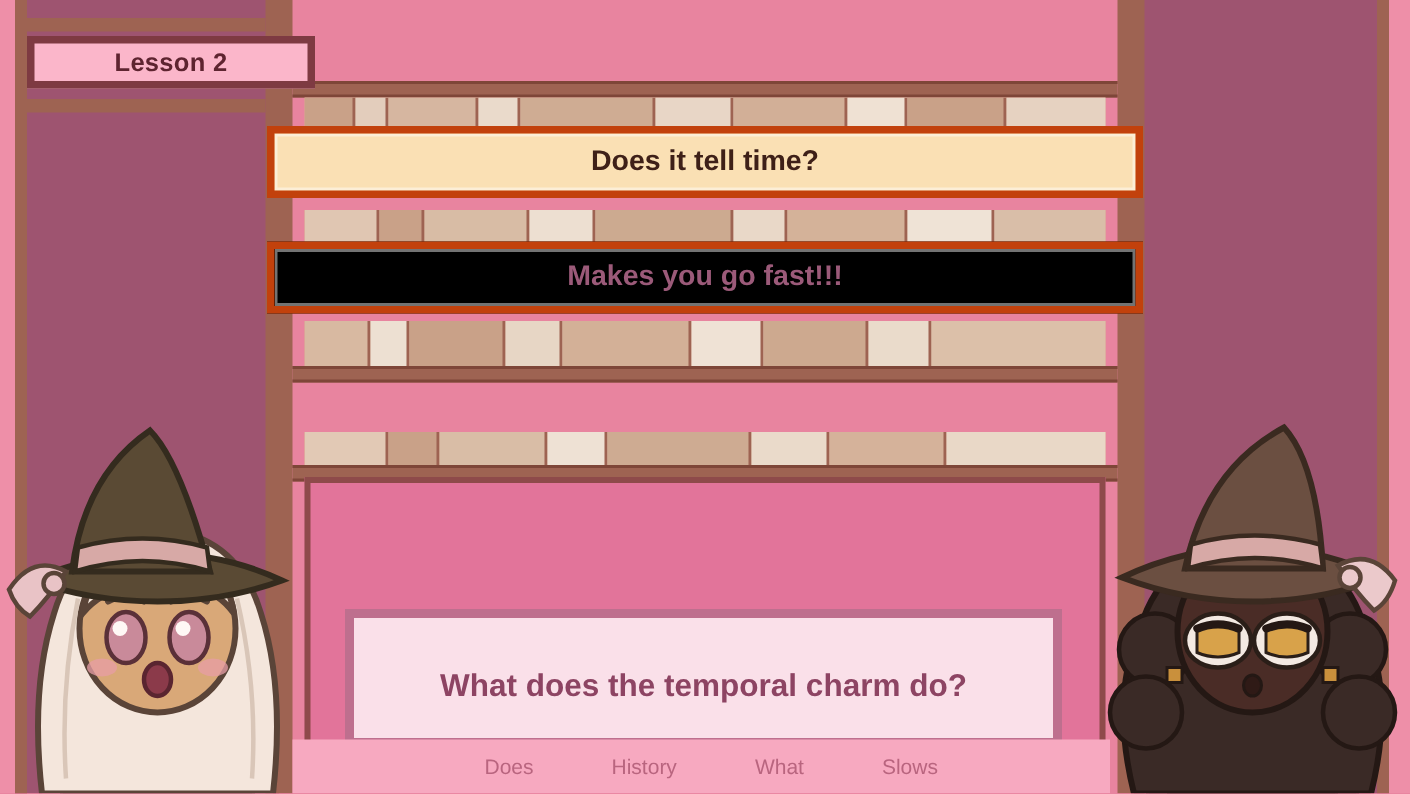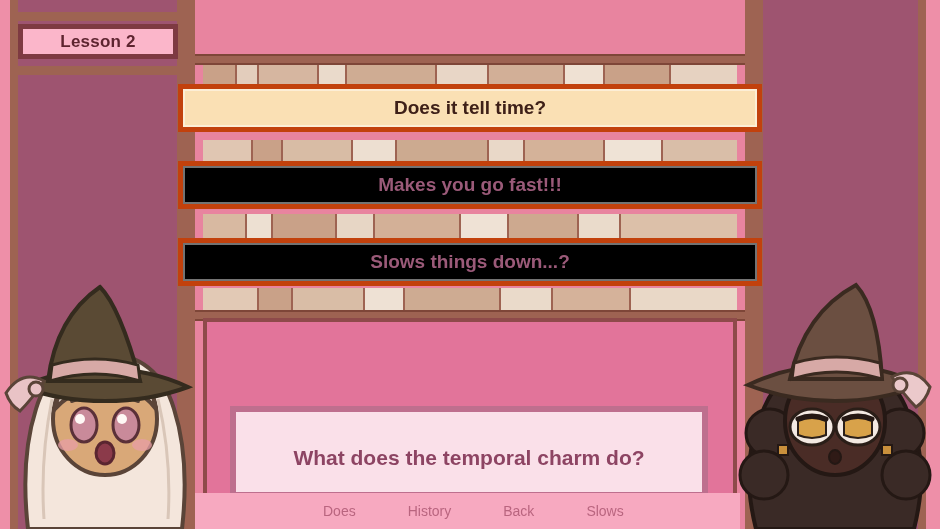--- a/index.html
+++ b/index.html
@@ -32,21 +32,21 @@
   }
   .left-panel::after{
     content:""; position:absolute; left:-8px; top:0; width:8px; height:100%;
     background:#9E6352;
   }
   
   .lp-rail { position: absolute; left: 0; width: 100%; height: 9px; background: #9E6352; }
 
   
   .lesson-badge {
-    position: absolute; left: 18px; top: 24px; width: 160px; height: 35px;
+    position: absolute; left: 18px; top: 24px; width: 192px; height: 35px;
     background: #FBB6CA;
     border: 5px solid #7E3A42;
     display: flex; align-items: center; justify-content: center;
     color: #5E2430; font-size: 17px; font-weight: 700;
     letter-spacing: 0.2px;
     z-index: 6;
   }
 
   
   .right-panel {
@@ -205,21 +205,20 @@
 
       <div class="shelf-empty" style="top:318px; height:180px;"></div>
     </div>
   </div>
 
   <div class="lesson-badge">Lesson 2</div>
 
   <div class="choices">
     <div class="choice selected">Does it tell time?</div>
     <div class="choice idle">Makes you go fast!!!</div>
-    <div class="choice idle">Slows things down...?</div>
   </div>
 
   <div class="char char-left">
     <svg viewBox="0 0 210 260" width="210" height="260" xmlns="http://www.w3.org/2000/svg">
 
       <path d="M42 260 L42 222 Q60 192 105 190 Q150 192 168 222 L168 260 Z" fill="#3F3329" stroke="#2A2119" stroke-width="4"></path>
 
       <path d="M92 196 L118 196 L122 210 L105 236 L88 210 Z" fill="#F6EFE6" stroke="#2A2119" stroke-width="3"></path>
 
       <path d="M28 260 Q20 190 36 140 Q52 86 105 84 Q158 86 174 140 Q190 190 182 260 Z" fill="#F4E6DC" stroke="#5A4438" stroke-width="4"></path>
@@ -296,17 +295,17 @@
     </svg>
   </div>
 
   <div class="dialogue">
     <div class="dialogue-text">What does the temporal charm do?</div>
   </div>
 
   <div class="bottom-bar">
     <span class="bar-item">Does</span>
     <span class="bar-item">History</span>
-    <span class="bar-item">Back</span>
+    <span class="bar-item">What</span>
     <span class="bar-item">Slows</span>
   </div>
 
 </div>
 
 </body></html>

